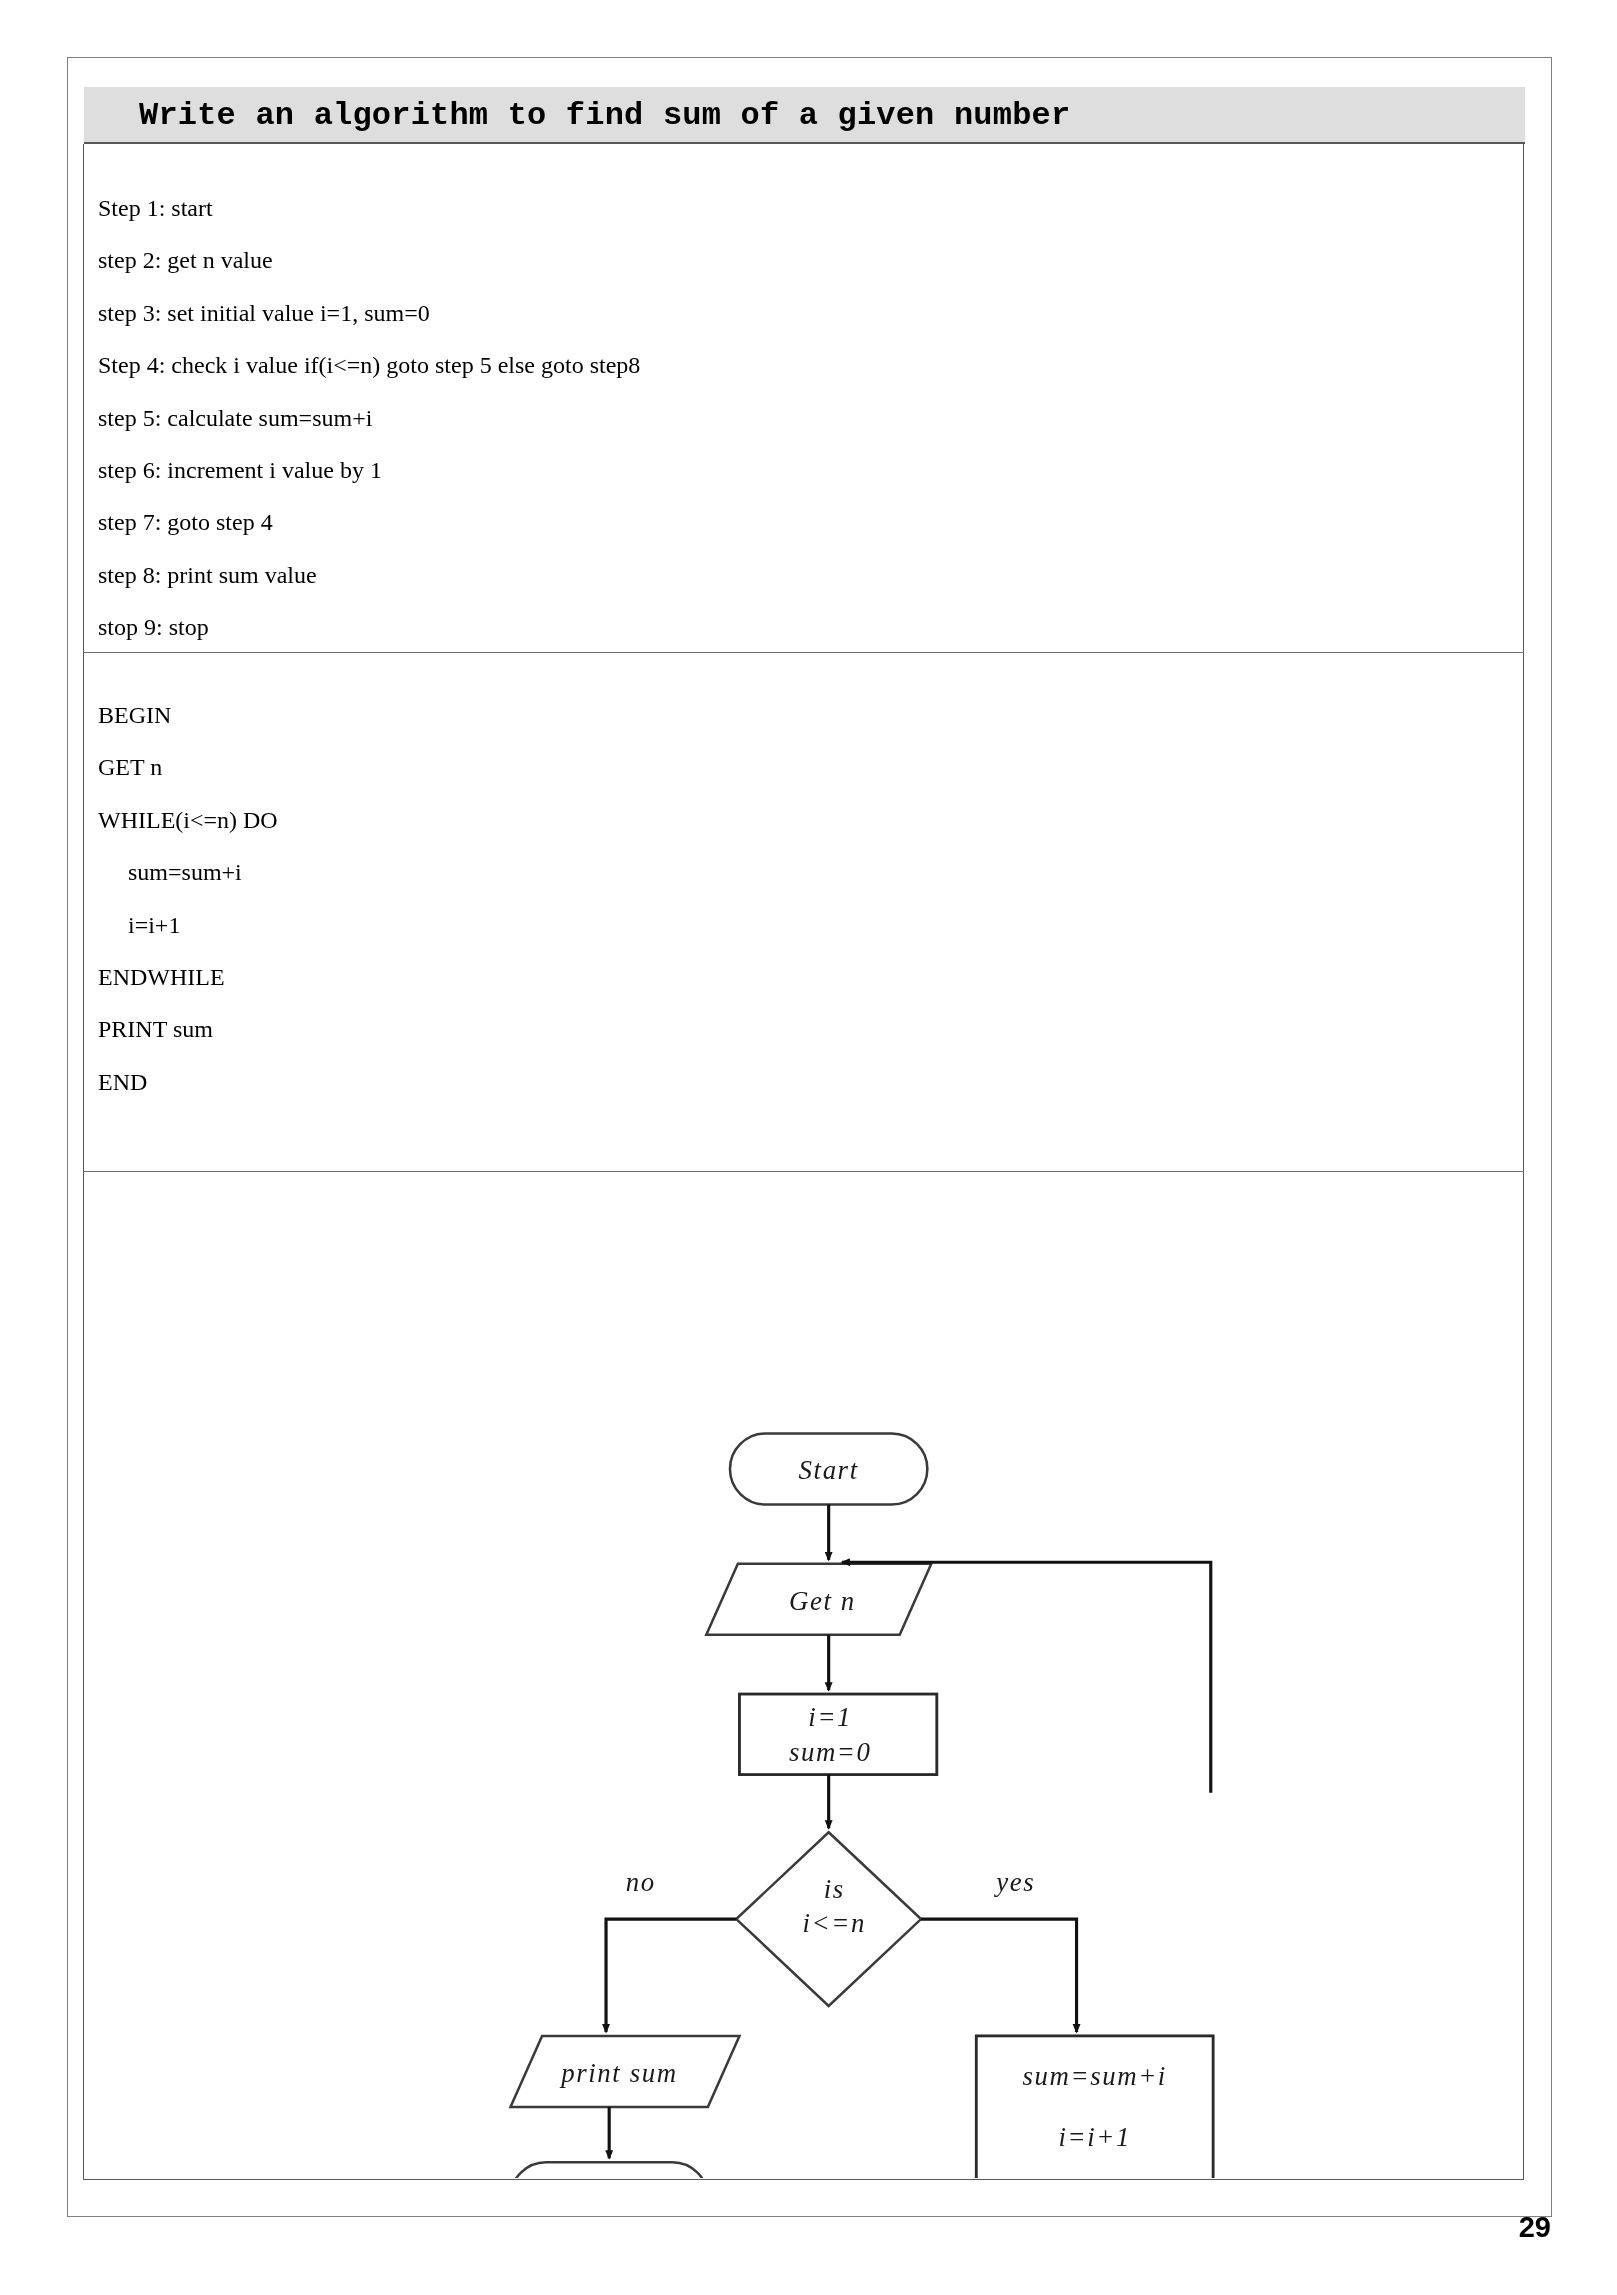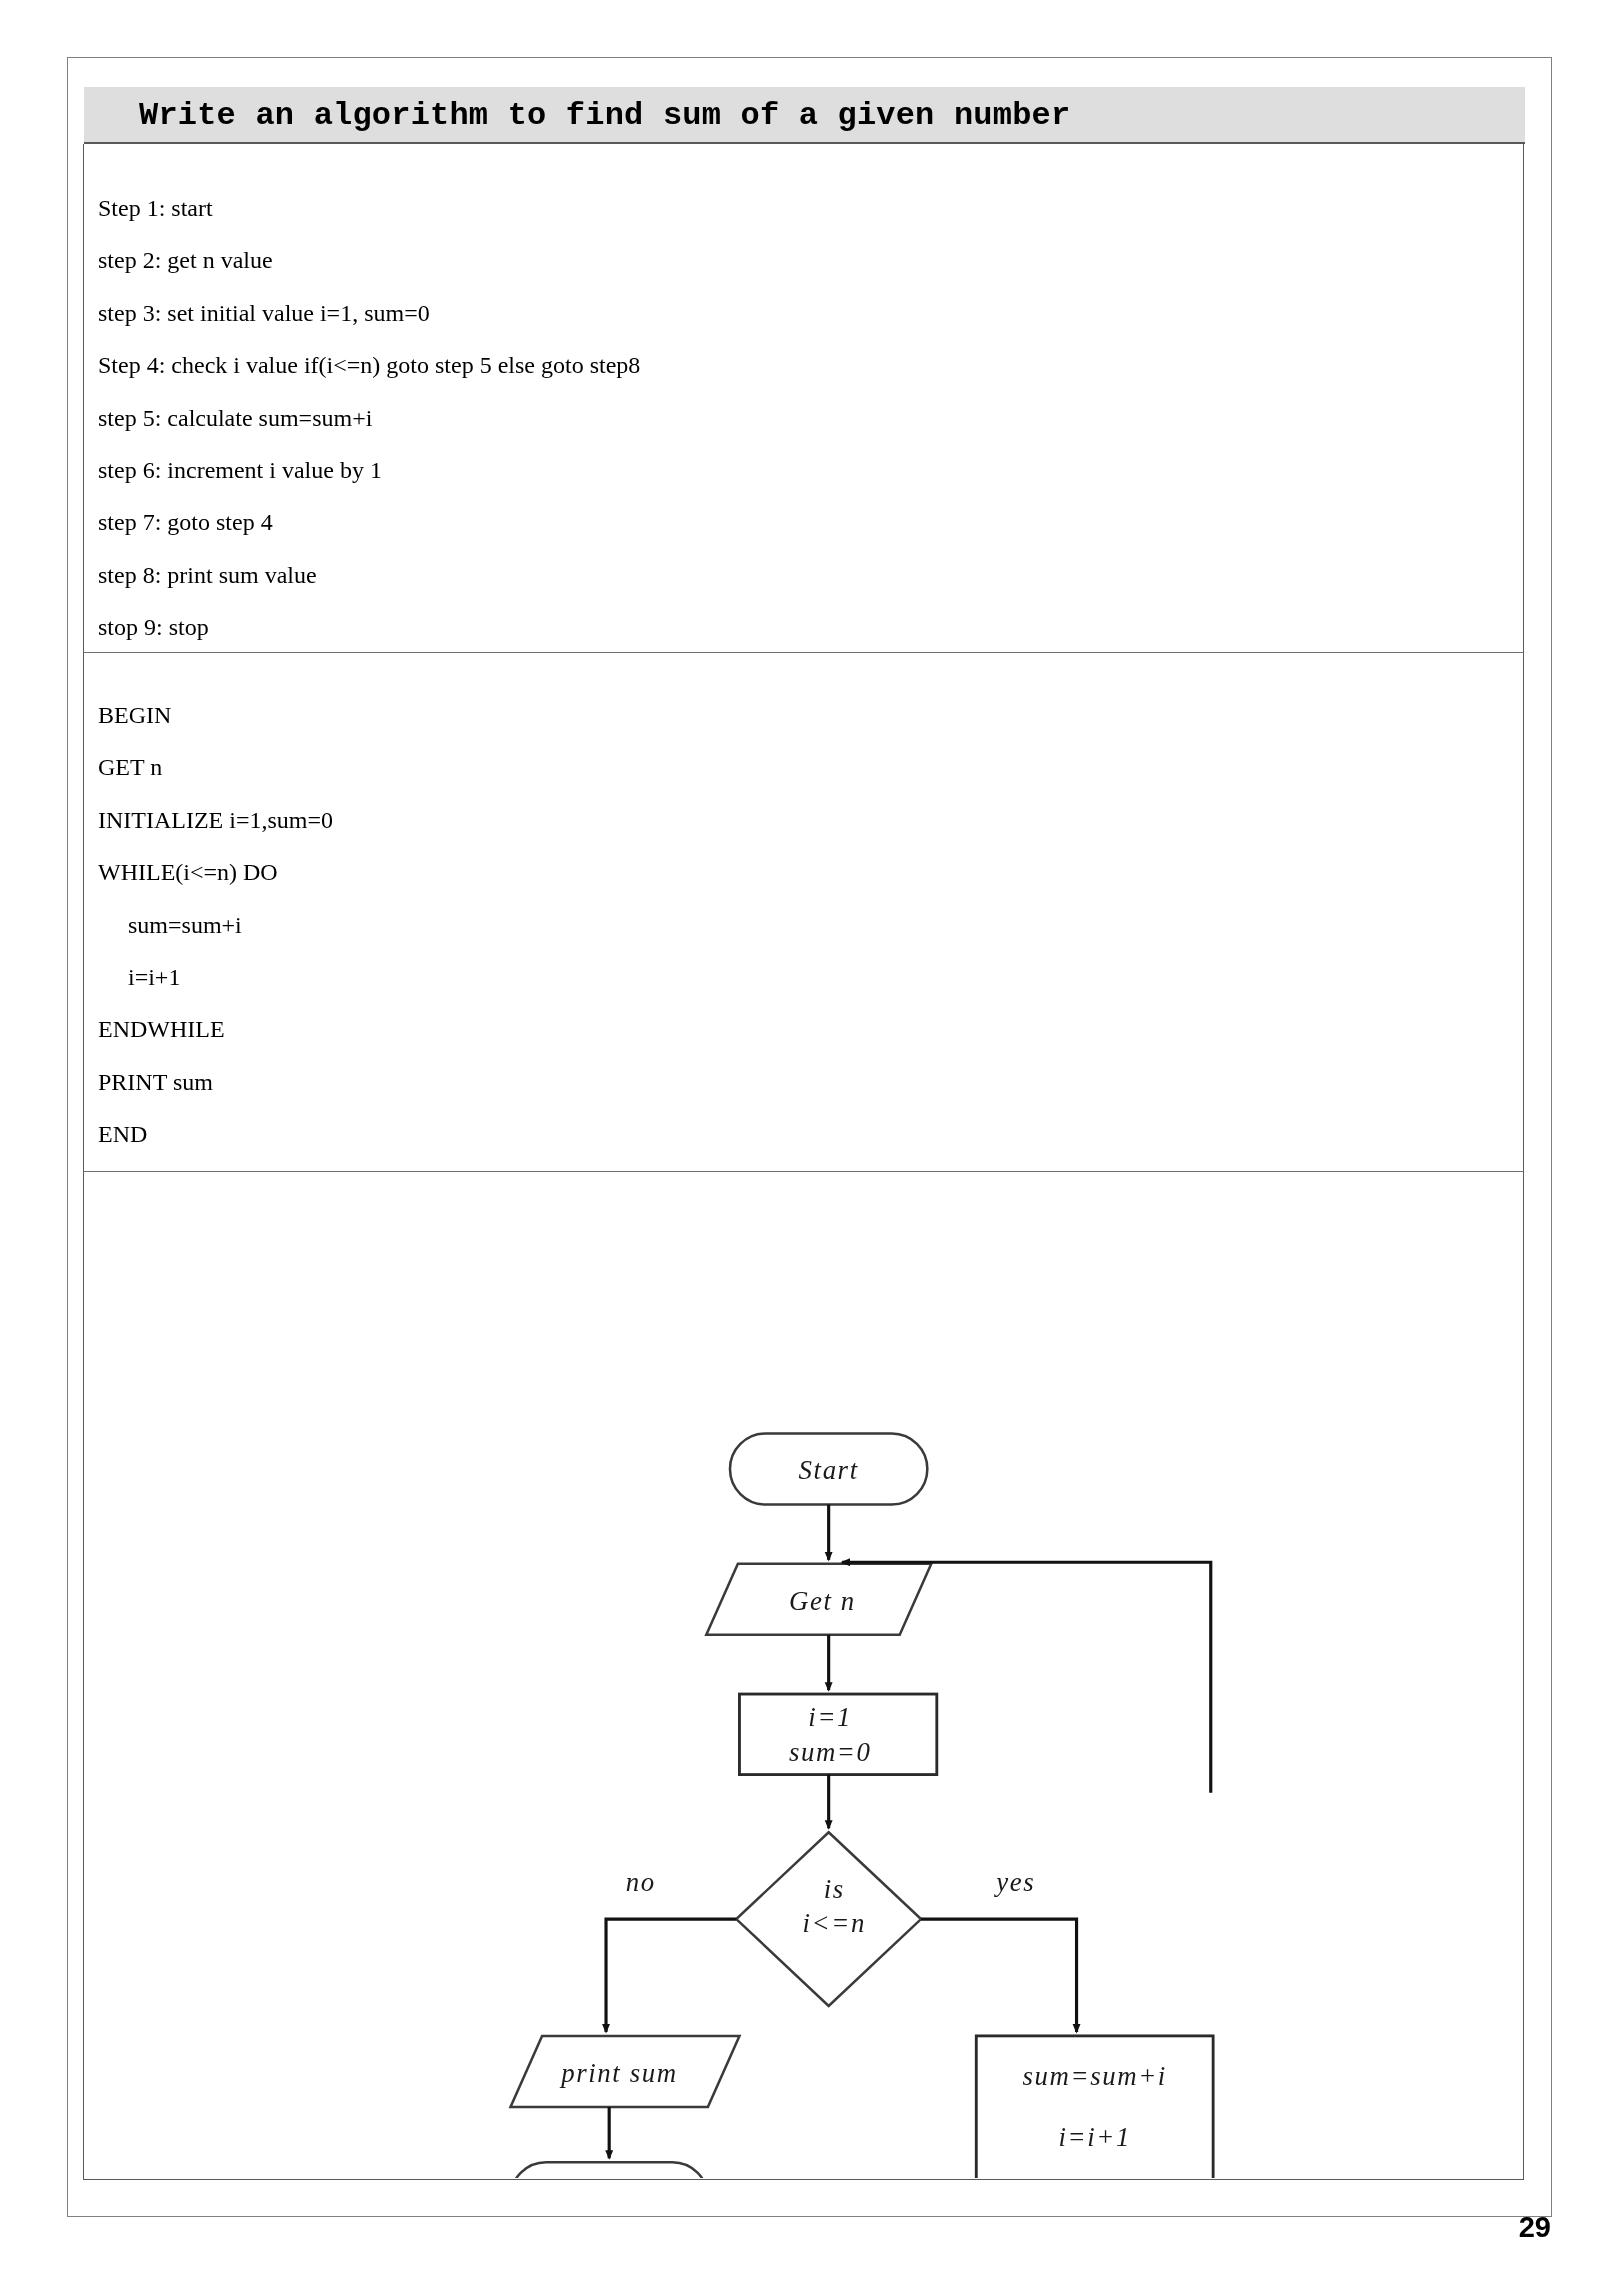--- a/index.html
+++ b/index.html
@@ -155,21 +155,20 @@
   <div class="text-line">step 7: goto step 4</div>
   <div class="text-line">step 8: print sum value</div>
   <div class="text-line">stop 9: stop</div>
 </div>
 
 <div class="section-divider" style="top:652px"></div>
 
 <div id="pseudocode-block">
   <div class="text-line">BEGIN</div>
   <div class="text-line">GET n</div>
-  <div class="text-line">INITIALIZE i=1,sum=0</div>
   <div class="text-line">WHILE(i&lt;=n) DO</div>
   <div class="text-line">     sum=sum+i</div>
   <div class="text-line">     i=i+1</div>
   <div class="text-line">ENDWHILE</div>
   <div class="text-line">PRINT sum</div>
   <div class="text-line">END</div>
 </div>
 
 <div class="section-divider" style="top:1171px"></div>
 

